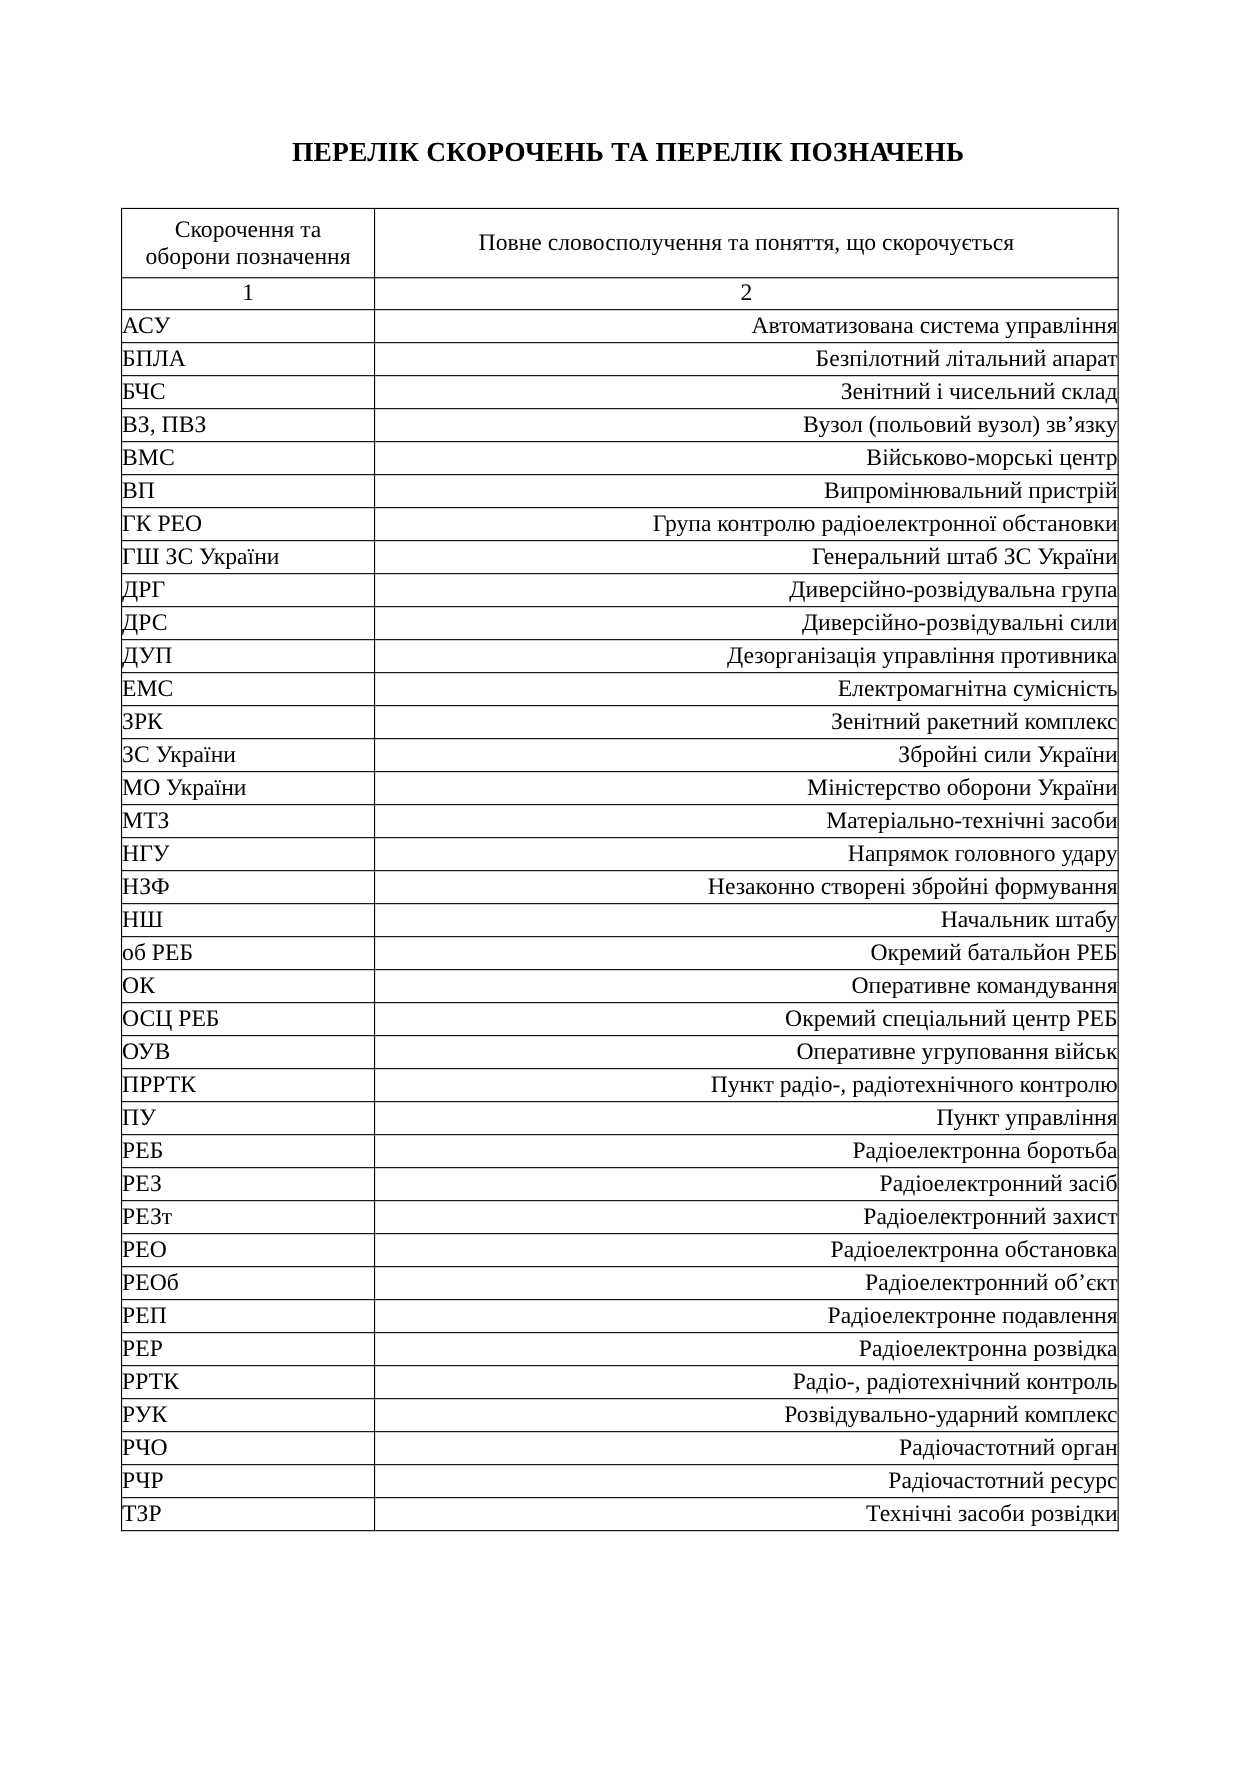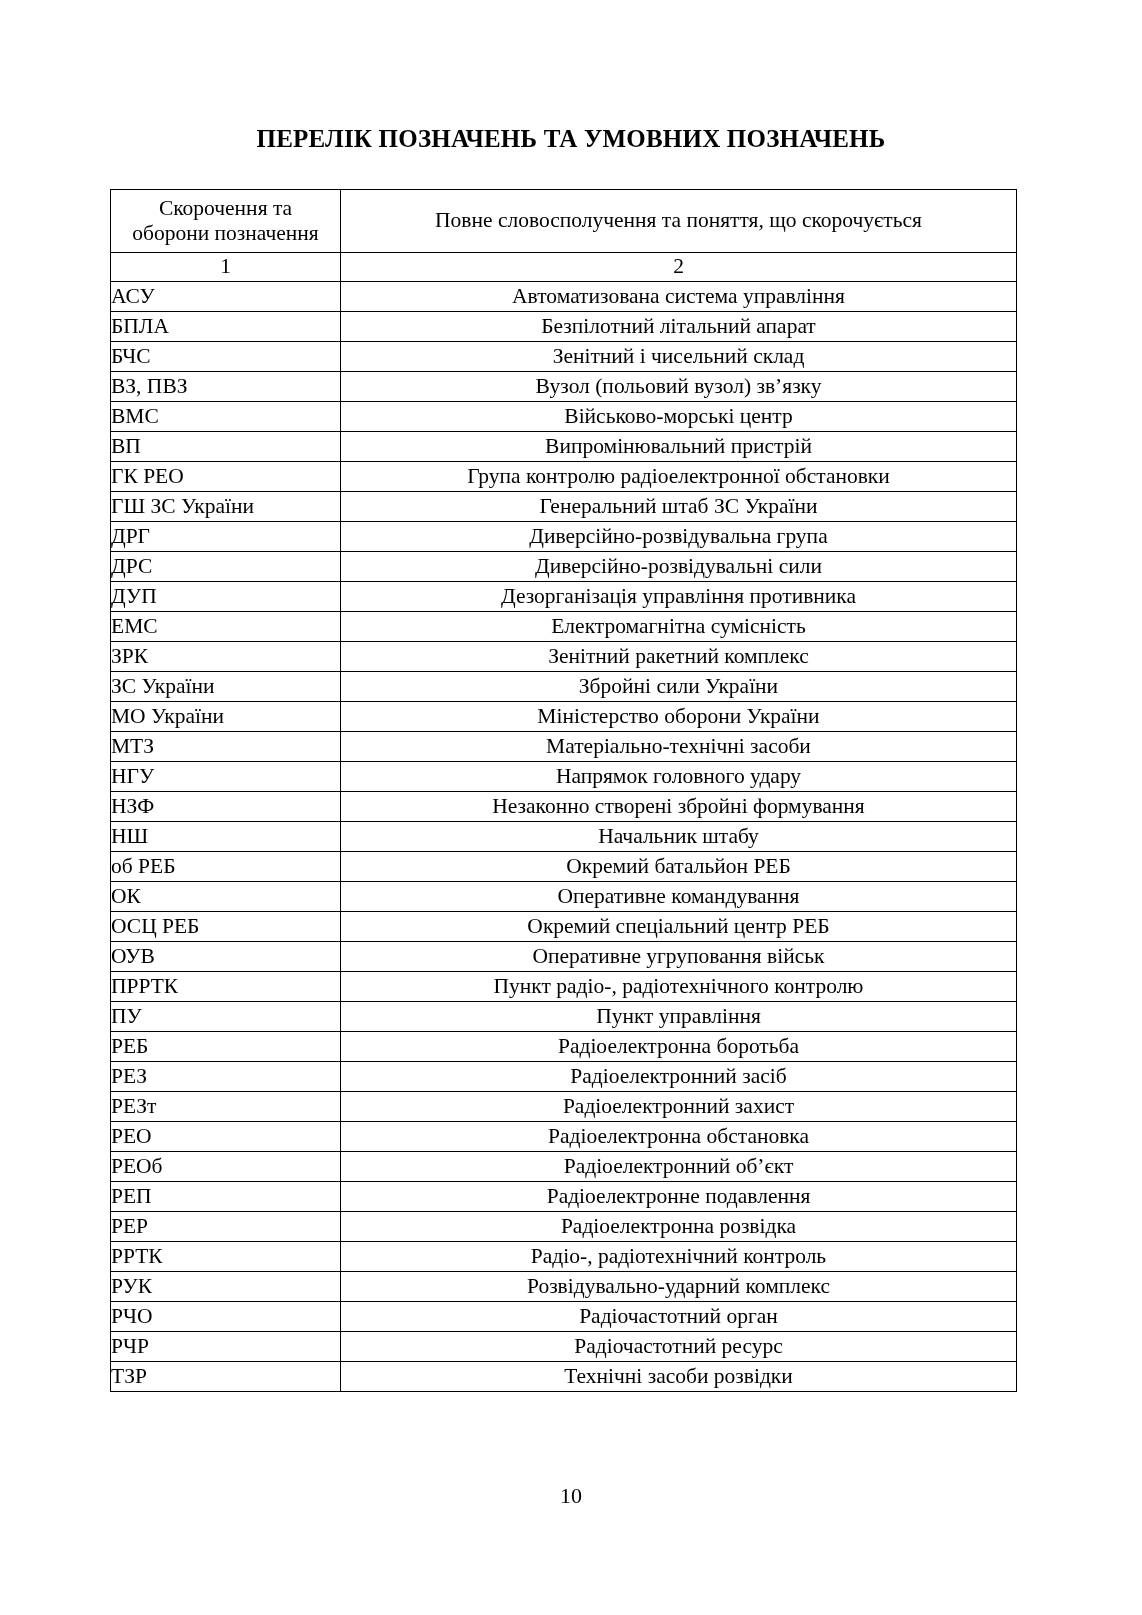--- a/index.html
+++ b/index.html
@@ -77,38 +77,38 @@
   .data-row td {
     height: 29px;
   }
   .cell-abbr {
     padding: 0 0 0 12px;
     text-align: left;
     white-space: nowrap;
   }
   .cell-full {
     padding: 0 0 0 12px;
-    text-align: center;
+    text-align: right;
   }
 
   .page-number {
     position: absolute;
     top: 1483px;
     left: 0;
     width: 1142px;
     text-align: center;
     font-size: 22px;
   }
 </style>
 </head>
 <body>
 
 <div class="page">
 
-  <div class="doc-title">ПЕРЕЛІК ПОЗНАЧЕНЬ ТА УМОВНИХ ПОЗНАЧЕНЬ</div>
+  <div class="doc-title">ПЕРЕЛІК СКОРОЧЕНЬ ТА ПЕРЕЛІК ПОЗНАЧЕНЬ</div>
 
   <table class="abbr-table">
     <colgroup>
       <col class="col-abbr">
       <col class="col-full">
     </colgroup>
     <thead>
       <tr>
         <th class="head-cell left-head">
           <span>Скорочення та</span><br>
@@ -266,15 +266,14 @@
           <td class="cell-abbr">РЧР</td>
           <td class="cell-full">Радіочастотний ресурс</td>
         </tr>
         <tr class="data-row">
           <td class="cell-abbr">ТЗР</td>
           <td class="cell-full">Технічні засоби розвідки</td>
         </tr>
       </tbody>
   </table>
 
-  <div class="page-number">10</div>
 
 </div>
 
 </body></html>

